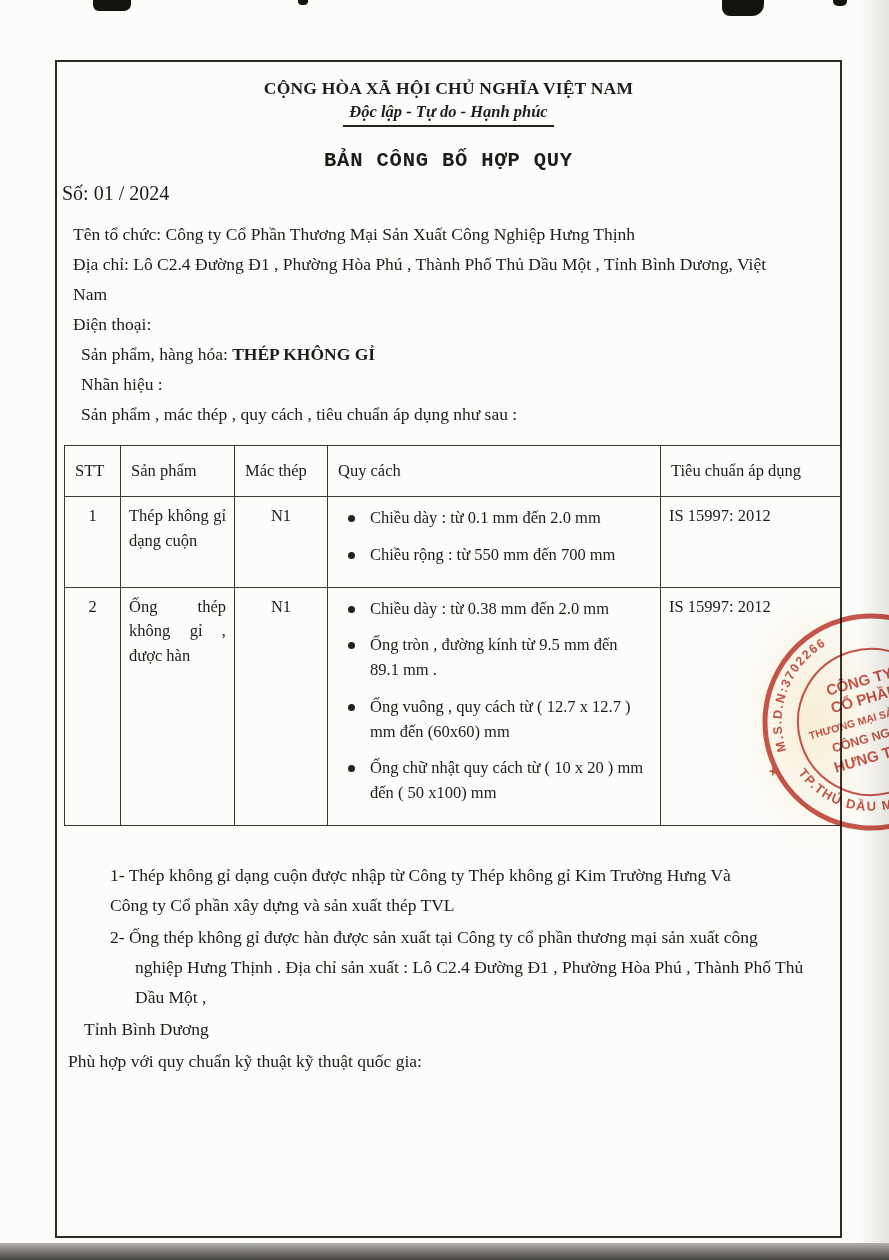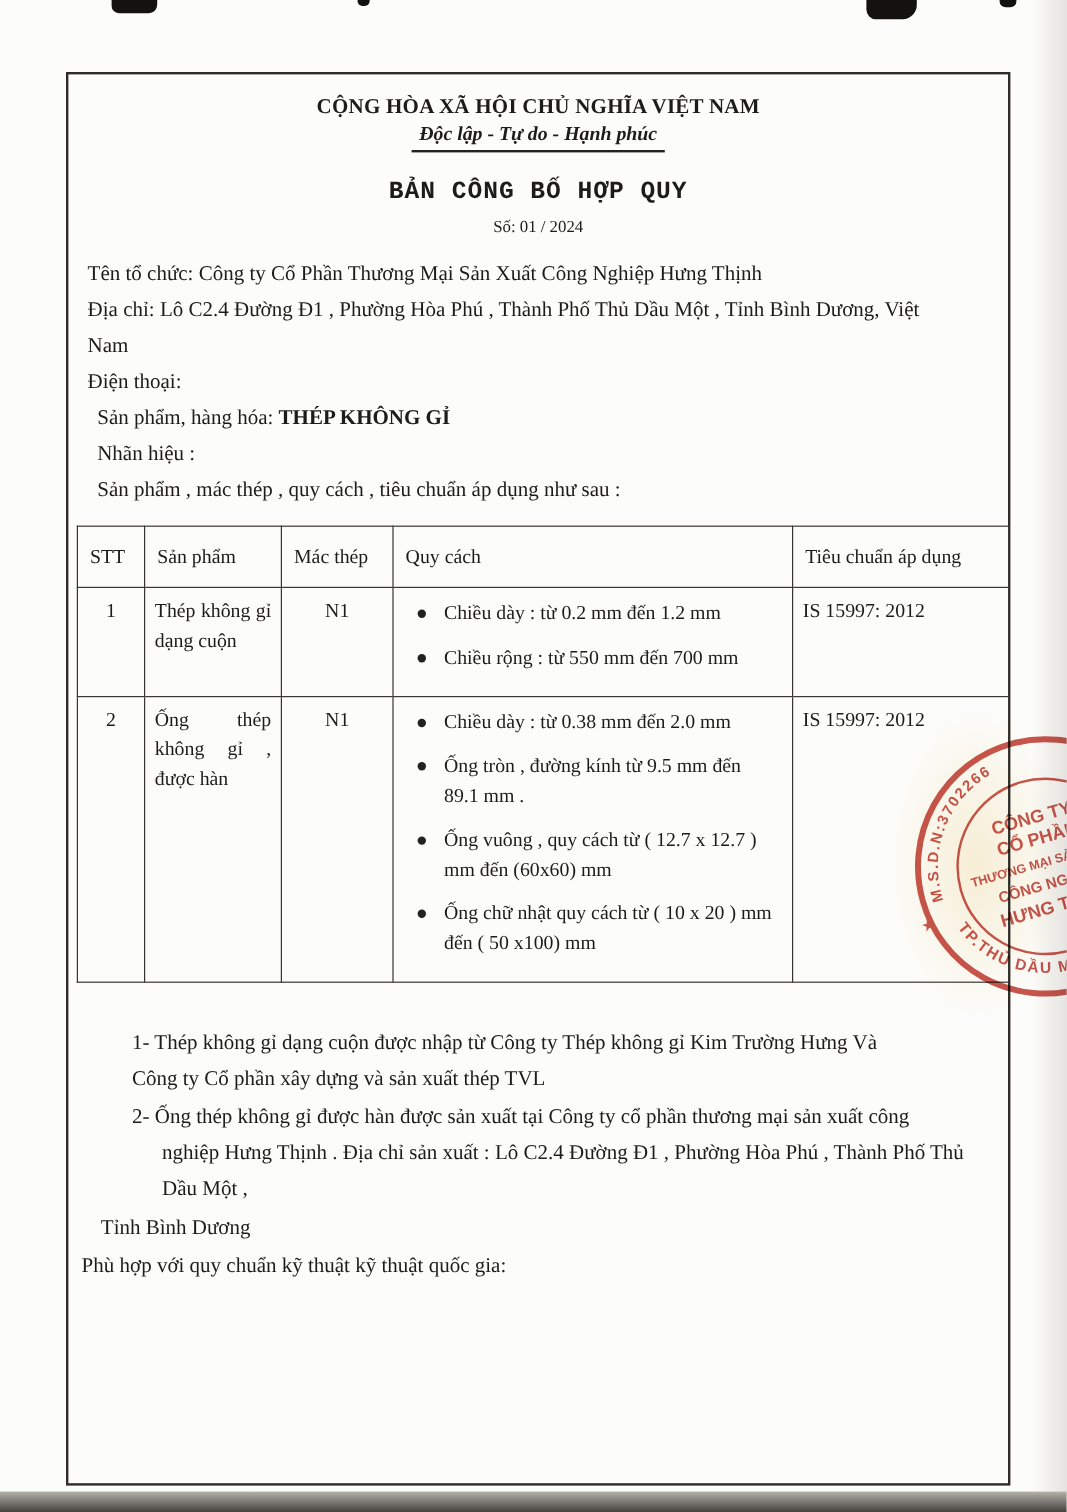--- a/index.html
+++ b/index.html
@@ -34,21 +34,21 @@
     width:787px; height:1178px;
     border:2px solid #2f2c27;
     box-sizing:border-box;
     padding:8px 5px;
   }
 
   .nat-header { text-align:center; font-size:17.5px; font-weight:bold; margin:8px 0 3px; letter-spacing:0.2px; }
   .motto-wrap { text-align:center; margin:0 0 22px; }
   .motto { display:inline-block; font-size:16.5px; font-weight:bold; border-bottom:2px solid #24221f; padding:0 6px 3px;font-style:italic; }
   .doc-title { text-align:center; font-family:Liberation Mono, monospace; font-size:20.5px; font-weight:bold; letter-spacing:0.8px; margin:16px 0 10px; }
-  .doc-number { text-align:center; font-size:14px; margin:0 0 14px; }
+  .doc-number { font-size:20px; margin:0 0 14px; }
 
   .body-text p { margin:0; font-size:17.5px; line-height:30px; }
   .p-org, .p-addr, .p-phone { margin-left:11px !important; }
   .p-addr { width:716px; }
   .p-product, .p-brand, .p-intro { margin-left:19px !important; }
   .bold { font-weight:bold; }
 
   table.conf {
     border-collapse:collapse;
     table-layout:fixed;
@@ -132,21 +132,21 @@
       </thead>
       <tbody>
         <tr>
           <td class="c-stt">1</td>
           <td class="c-sp">Thép không gỉ dạng cuộn</td>
           <td class="c-mac">N1</td>
           <td class="c-qc">
             <ul class="spec">
               <li>
                   <span class="dot"></span>
-                  <span class="txt">Chiều dày : từ 0.2 mm đến 1.2 mm</span>
+                  <span class="txt">Chiều dày : từ 0.1 mm đến 2.0 mm</span>
                 </li>
               <li>
                   <span class="dot"></span>
                   <span class="txt">Chiều rộng : từ 550 mm đến 700 mm</span>
                 </li>
             </ul>
           </td>
           <td class="c-tc">IS 15997: 2012</td>
         </tr>
         <tr>

